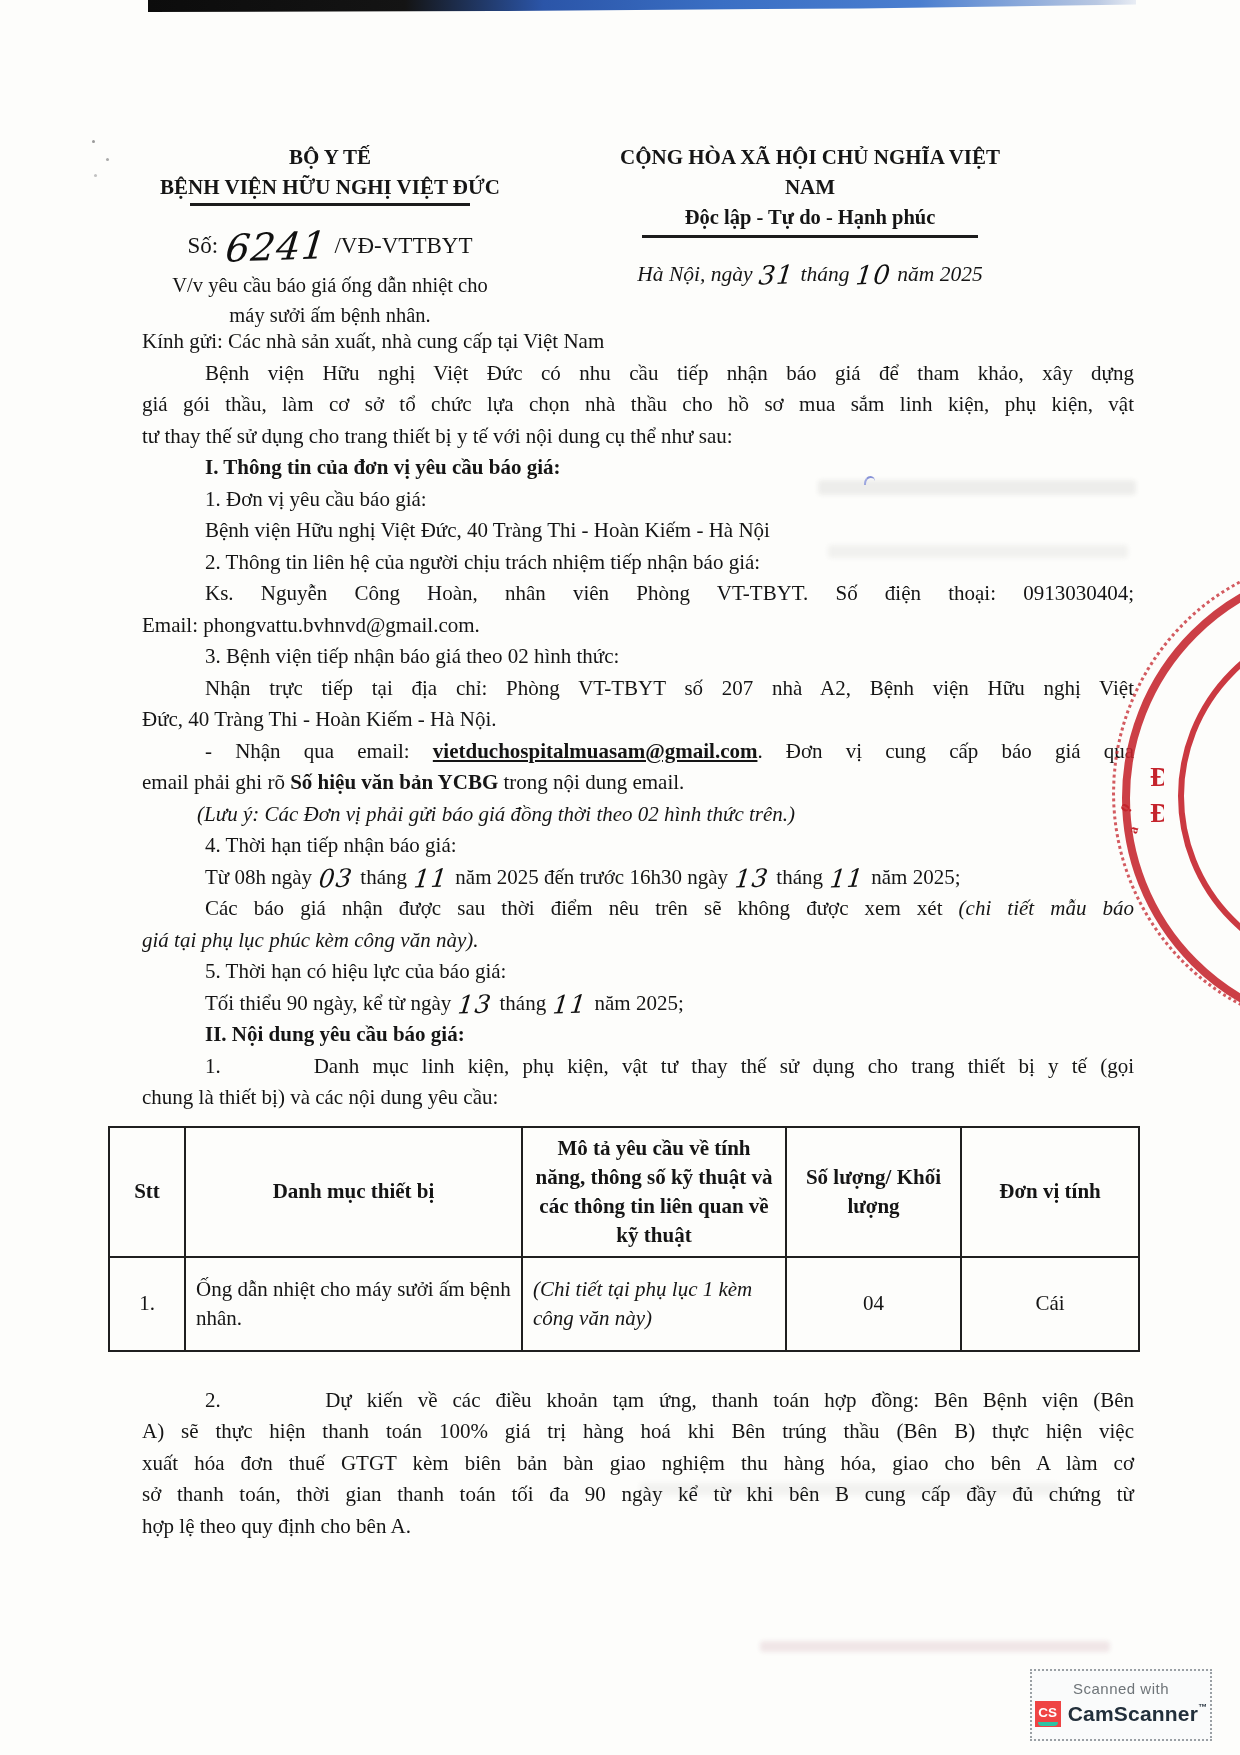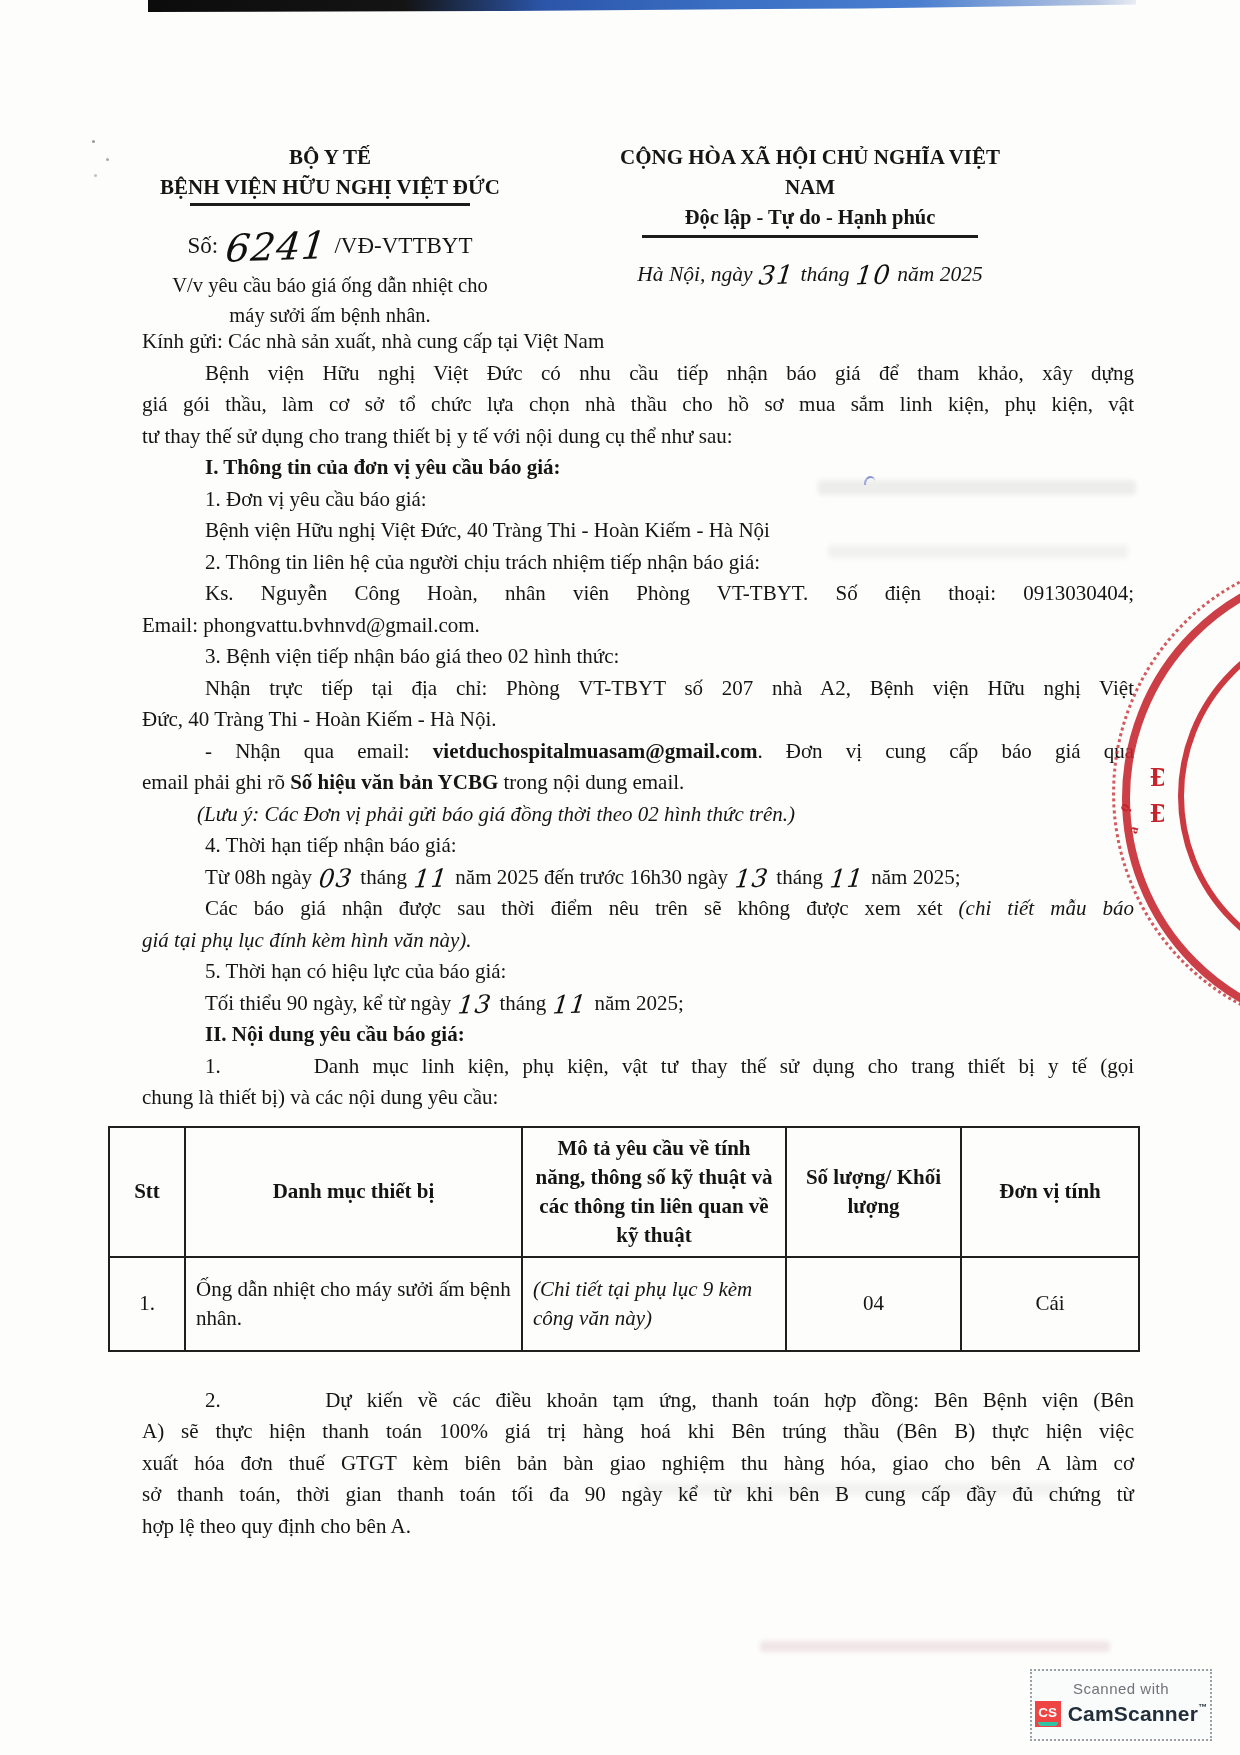--- a/index.html
+++ b/index.html
@@ -40,21 +40,21 @@
   .hw-body{font-size:25px;vertical-align:-3px;margin:0 2px;}
   
   .main{position:absolute;left:142px;top:326px;width:992px;font-size:21px;line-height:31.5px;}
   .line{margin:0;text-align:justify;}
   .ind{padding-left:63px;}
   .ind2{padding-left:55px;}
   .stretch{text-align-last:justify;}
   .center{padding-right:60px;}
   .b{font-weight:bold;}
   .i{font-style:italic;}
-  .u-b{font-weight:bold;}
+  .u-b{font-weight:bold;text-decoration:underline;}
   
   .qtable{border-collapse:collapse;margin:12px 0 0 -34px;table-layout:fixed;width:1030px;
           font-size:21px;line-height:29px;}
   .qtable th,.qtable td{border:2.5px solid #1f1f1f;vertical-align:middle;padding:6px 10px;}
   .qtable th{font-weight:bold;text-align:center;height:105px;margin-top:12px;}
   .qtable td{height:80px;}
   .c{text-align:center;}
   .desc{font-style:italic;}
   
   .stamp{position:absolute;pointer-events:none;}
@@ -154,21 +154,21 @@
       <span class="hw hw-body">11</span>
       <span>năm 2025 đến trước 16h30 ngày</span>
       <span class="hw hw-body">13</span>
       <span>tháng</span>
       <span class="hw hw-body">11</span>
       <span>năm 2025;</span>
     </p>
     <p class="line ind stretch">
       <span>Các báo giá nhận được sau thời điểm nêu trên sẽ không được xem xét </span><span class="i">(chi tiết mẫu báo</span>
     </p>
-    <p class="line i">giá tại phụ lục đính kèm hình văn này).</p>
+    <p class="line i">giá tại phụ lục phúc kèm công văn này).</p>
     <p class="line ind">5. Thời hạn có hiệu lực của báo giá:</p>
     <p class="line ind">
       <span>Tối thiểu 90 ngày, kể từ ngày</span>
       <span class="hw hw-body">13</span>
       <span>tháng</span>
       <span class="hw hw-body">11</span>
       <span>năm 2025;</span>
     </p>
     <p class="line ind b">II. Nội dung yêu cầu báo giá:</p>
     <p class="line ind stretch">
@@ -191,21 +191,21 @@
           <th>Danh mục thiết bị</th>
           <th>Mô tả yêu cầu về tính năng, thông số kỹ thuật và các thông tin liên quan về kỹ thuật</th>
           <th>Số lượng/ Khối lượng</th>
           <th>Đơn vị tính</th>
         </tr>
       </thead>
       <tbody>
         <tr>
           <td class="c">1.</td>
           <td>Ống dẫn nhiệt cho máy sưởi ấm bệnh nhân.</td>
-          <td class="desc">(Chi tiết tại phụ lục 9 kèm công văn này)</td>
+          <td class="desc">(Chi tiết tại phụ lục 1 kèm công văn này)</td>
           <td class="c">04</td>
           <td class="c">Cái</td>
         </tr>
       </tbody>
     </table>
 
     <p class="line ind stretch" style="margin-top:33px">
       <span>2.</span>&nbsp;&nbsp;&nbsp;&nbsp;&nbsp;&nbsp;
       <span>Dự kiến về các điều khoản tạm ứng, thanh toán hợp đồng: Bên Bệnh viện (Bên</span>
     </p>

